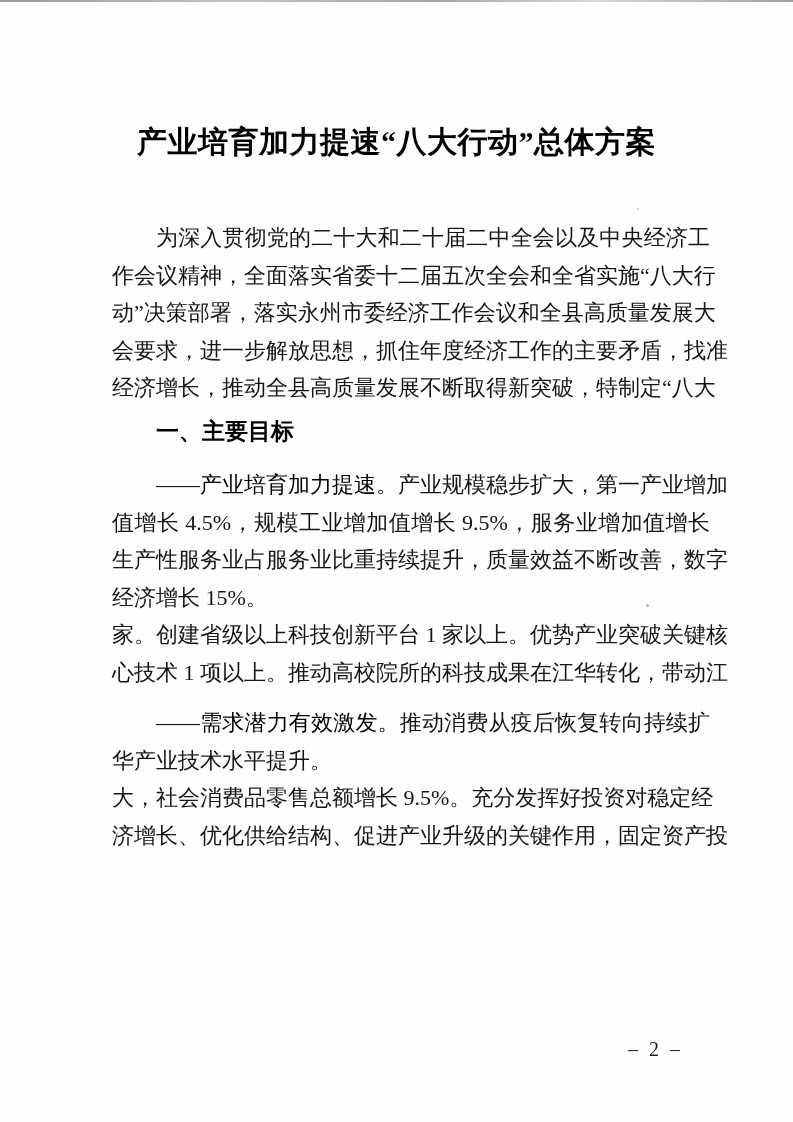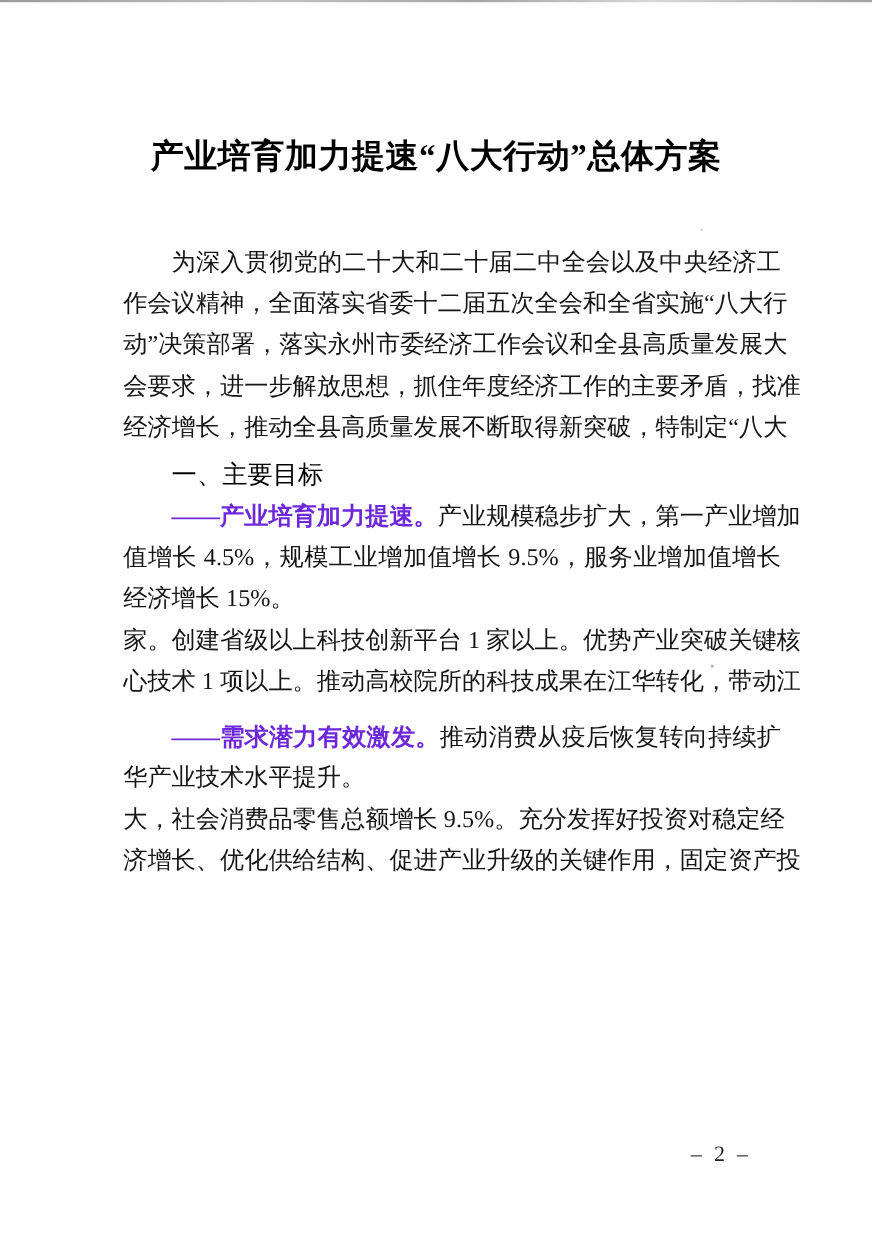--- a/index.html
+++ b/index.html
@@ -28,25 +28,25 @@
     font-size:22px;line-height:37.5px;
   }
   .line{
     height:37.5px;
     white-space:nowrap;
     overflow:visible;
   }
   .fill{text-align:justify;text-align-last:justify;}
   .indent{text-indent:44px;}
   .gap{margin-top:13px;}
-  .lead{font-weight:bold;color:#6d28d9;}
+  .lead{font-weight:normal;color:#000000;}
   .heading{
     font-family:"Liberation Sans","DejaVu Sans",sans-serif;
-    font-weight:normal;font-size:23px;color:#000;
-    margin-top:6px;margin-bottom:0;
+    font-weight:bold;font-size:23px;color:#000;
+    margin-top:6px;margin-bottom:16px;
   }
   .page-number{
     position:absolute;top:1038px;right:110px;
     font-size:20px;letter-spacing:3px;color:#222;
     font-family:"Liberation Serif","DejaVu Serif",serif;
   }
   .speck{position:absolute;border-radius:50%;background:#b5b5b5;}
   .speck.s1{left:646px;top:604px;width:3px;height:3px;}
   .speck.s2{left:637px;top:208px;width:2px;height:2px;background:#c8c8c8;}
   .speck.s3{left:545px;top:664px;width:2px;height:2px;background:#cccccc;}
@@ -72,20 +72,21 @@
       <div class="line fill"><span class="lead"></span><span>经济增长，推动全县高质量发展不断取得新突破，特制定“八大</span></div>
 
 
       <div class="line heading indent"><span class="lead"></span><span>一、主要目标</span></div>
 
       <div class="line indent fill"><span class="lead">——产业培育加力提速。</span><span>产业规模稳步扩大，第一产业增加</span></div>
 
       <div class="line fill"><span class="lead"></span><span>值增长 4.5%，规模工业增加值增长 9.5%，服务业增加值增长</span></div>
 
 
+      <div class="line fill"><span class="lead"></span><span>生产性服务业占服务业比重持续提升，质量效益不断改善，数字</span></div>
 
       <div class="line"><span class="lead"></span><span>经济增长 15%。</span></div>
 
 
 
       <div class="line fill"><span class="lead"></span><span>家。创建省级以上科技创新平台 1 家以上。优势产业突破关键核</span></div>
 
       <div class="line fill"><span class="lead"></span><span>心技术 1 项以上。推动高校院所的科技成果在江华转化，带动江</span></div>
 
       <div class="line indent gap fill"><span class="lead">——需求潜力有效激发。</span><span>推动消费从疫后恢复转向持续扩</span></div>

